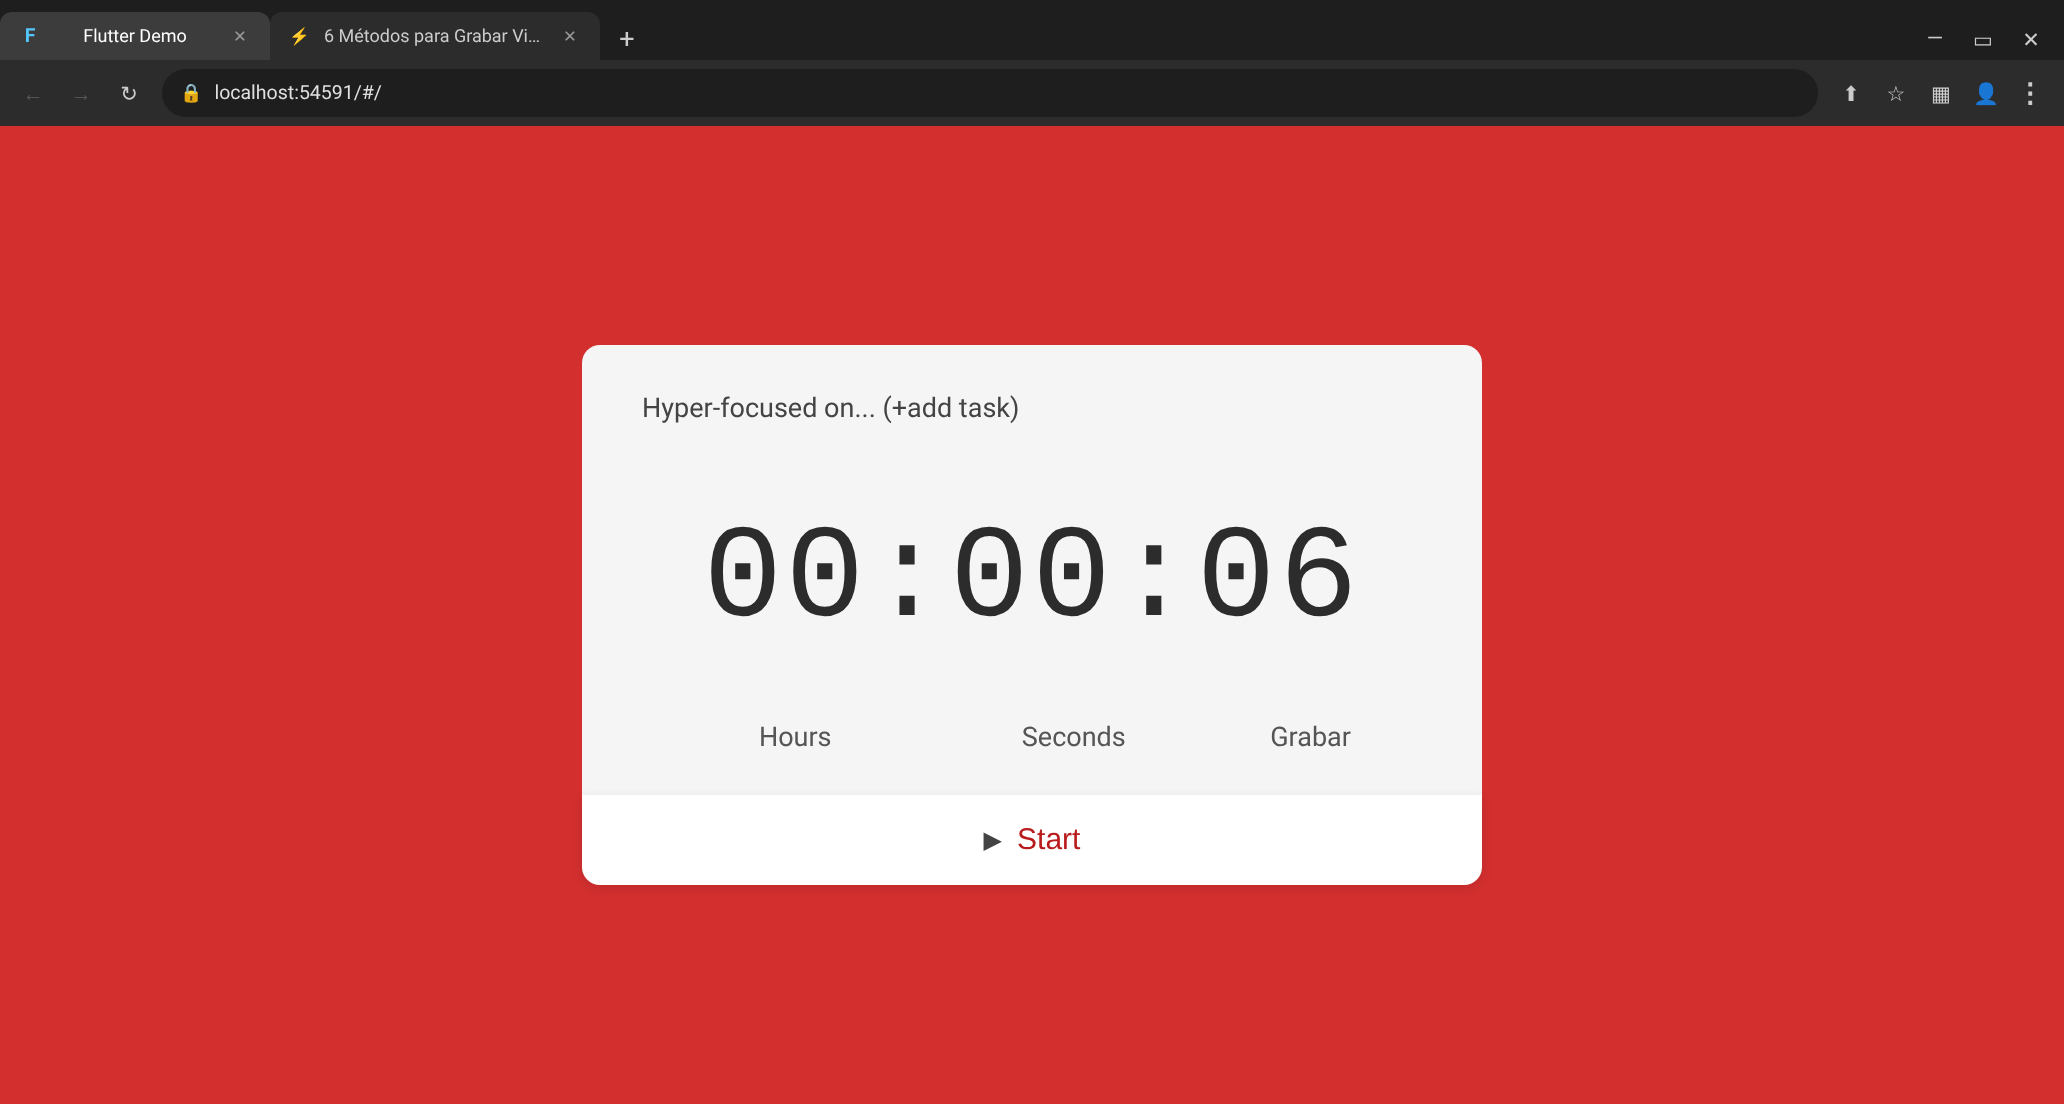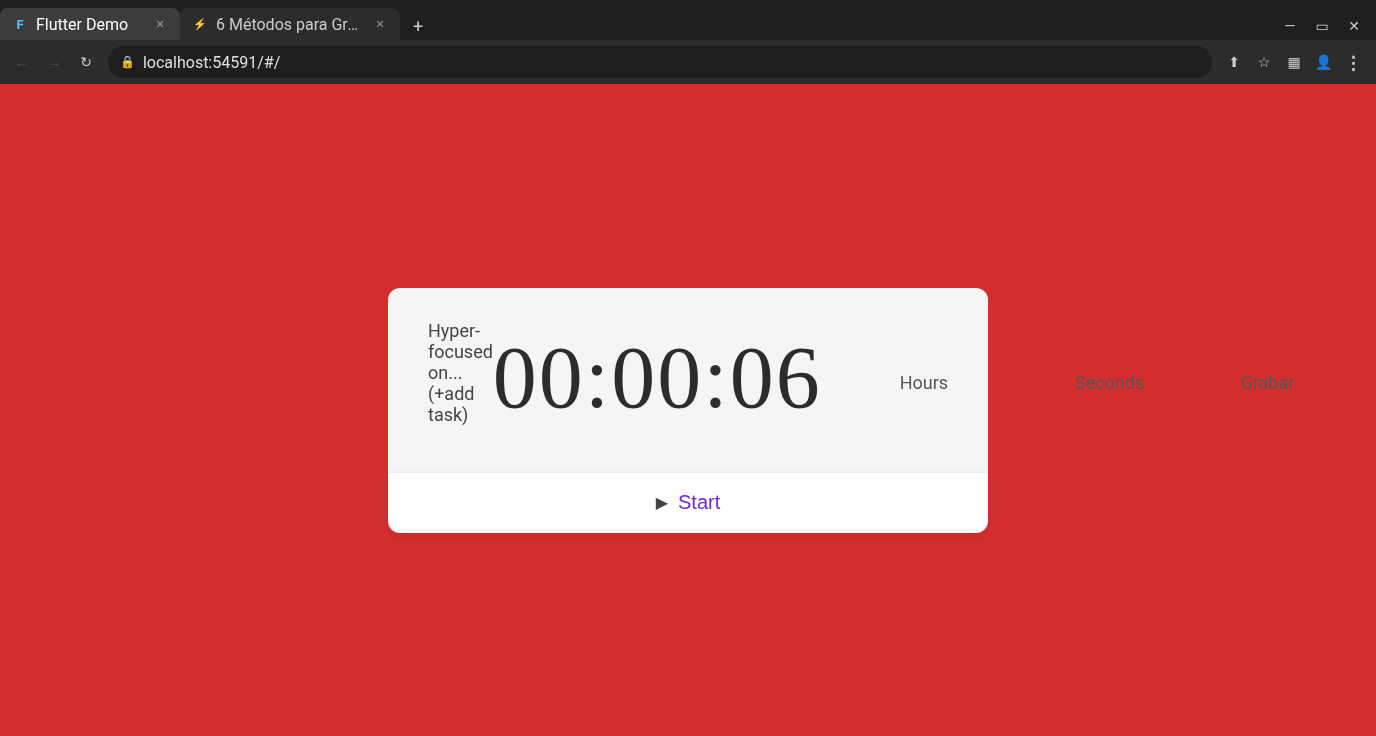--- a/index.html
+++ b/index.html
@@ -58,21 +58,22 @@
       align-items: center;
       justify-content: center;
       font-size: 12px;
     }
 
     .tab-title {
       flex: 1;
       overflow: hidden;
       text-overflow: ellipsis;
       white-space: nowrap;
-      font-size: 16px;
+      font-size: 12px;
+      text-align: center;
     }
 
     .tab-close {
       width: 16px;
       height: 16px;
       border-radius: 50%;
       display: flex;
       align-items: center;
       justify-content: center;
       font-size: 11px;
@@ -155,21 +156,21 @@
       margin: 0 4px;
     }
 
     .address-lock-icon {
       color: #ccc;
       font-size: 12px;
     }
 
     .address-url {
       color: #e0e0e0;
-      font-size: 16px;
+      font-size: 13px;
       flex: 1;
     }
 
     .address-bar-actions {
       display: flex;
       align-items: center;
       gap: 2px;
     }
 
     .address-action {
@@ -200,40 +201,41 @@
       flex-direction: column;
       align-items: stretch;
       width: 600px;
     }
 
     .timer-card {
       background: #f5f5f5;
       border-radius: 12px 12px 0 0;
       padding: 32px 40px 28px 40px;
       display: flex;
-      flex-direction: row;
-      align-items: center;
+      flex-direction: column;
+      align-items: center;
+      gap: 41px;
     }
 
     .task-label {
       align-self: flex-start;
       font-size: 18px;
       color: #444;
       margin-bottom: 20px;
       font-weight: 400;
     }
 
     .timer-display {
       font-size: 88px;
       font-weight: 300;
       color: #2c2c2c;
       letter-spacing: 2px;
       line-height: 1;
       margin-bottom: 8px;
-      font-family: Liberation Serif, serif;
+      font-family: Liberation Mono, monospace;
     }
 
     .timer-labels {
       display: flex;
       gap: 0;
       width: 100%;
       justify-content: center;
     }
 
     .timer-label-item {
@@ -273,21 +275,21 @@
       box-shadow: 0 2px 8px rgba(0,0,0,0.1);
     }
 
     .play-icon {
       font-size: 16px;
       color: #444;
     }
 
     .start-label {
       font-size: 20px;
-      color: #6d28d9;
+      color: #b91c1c;
       font-weight: 400;
     }
   </style>
 </head>
 <body>
 
 <div class="browser-chrome">
 
   <div class="tab-bar">
 

